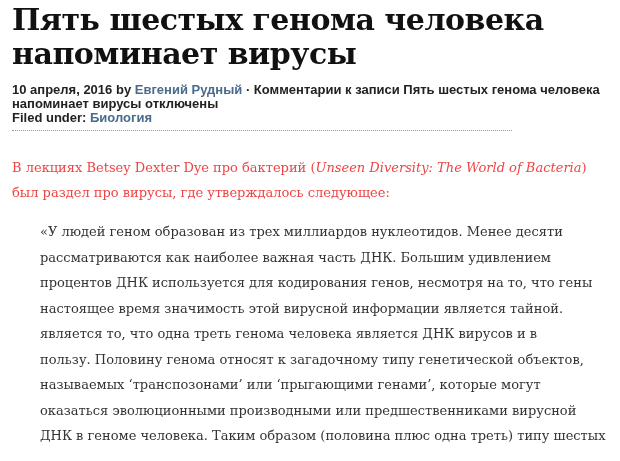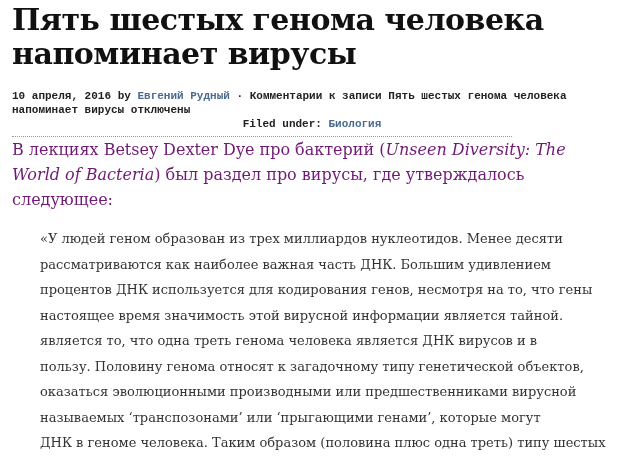--- a/index.html
+++ b/index.html
@@ -23,48 +23,47 @@
     .post-title {
       font-family: "DejaVu Serif", "Liberation Serif", serif;
       font-weight: bold;
       font-size: 30px;
       line-height: 34px;
       color: #111111;
       margin: 3px 0 0 0;
       letter-spacing: -0.5px;
     }
     .post-meta {
-      font-family: Liberation Mono, monospace;
+      font-family: Liberation Sans, sans-serif;
       font-weight: bold;
-      font-size: 11px;
+      font-size: 13px;
       line-height: 14px;
       color: #222222;
-      margin-top: 18px;
+      margin-top: 12px;
       width: 600px;
     }
     .post-meta a {
       color: #4a6a8e;
       text-decoration: none;
     }
     .meta-line2 {
       display: block;
-      text-align: center;
     }
     .separator {
       margin-top: 5px;
       width: 500px;
       border-top: 1px dotted #999999;
       height: 0;
     }
     .post-body {
       font-family: "DejaVu Serif", serif;
-      font-size: 16px;
+      font-size: 13px;
       line-height: 25px;
-      color: #701a75;
-      margin-top: 0;
+      color: #ef4444;
+      margin-top: 24px;
       width: 600px;
     }
     .post-body p {
       margin: 0;
     }
     .post-body em {
       font-style: italic;
     }
     blockquote {
       margin: 14px 0 0 28px;
@@ -100,18 +99,18 @@
     <p><span>В лекциях Betsey Dexter Dye про бактерий (</span><em>Unseen Diversity: The World of Bacteria</em><span>) был раздел про вирусы, где утверждалось следующее:</span></p>
   </div>
 
   <blockquote>
     <div>«У людей геном образован из трех миллиардов нуклеотидов. Менее десяти</div>
     <div>рассматриваются как наиболее важная часть ДНК.  Большим удивлением</div>
     <div>процентов ДНК используется для кодирования генов, несмотря на то, что гены</div>
     <div>настоящее время значимость этой вирусной информации является тайной.</div>
     <div>является то, что одна треть генома человека является ДНК вирусов и в</div>
     <div>пользу. Половину генома относят к загадочному типу генетической объектов,</div>
+    <div>называемых  ‘транспозонами’ или ‘прыгающими генами’, которые могут</div>
     <div>оказаться эволюционными производными или предшественниками вирусной</div>
-    <div>называемых  ‘транспозонами’ или ‘прыгающими генами’, которые могут</div>
     <div>ДНК в геноме человека. Таким образом (половина плюс одна треть) типу шестых</div>
 
   </blockquote>
 </article>
 
 </body></html>

